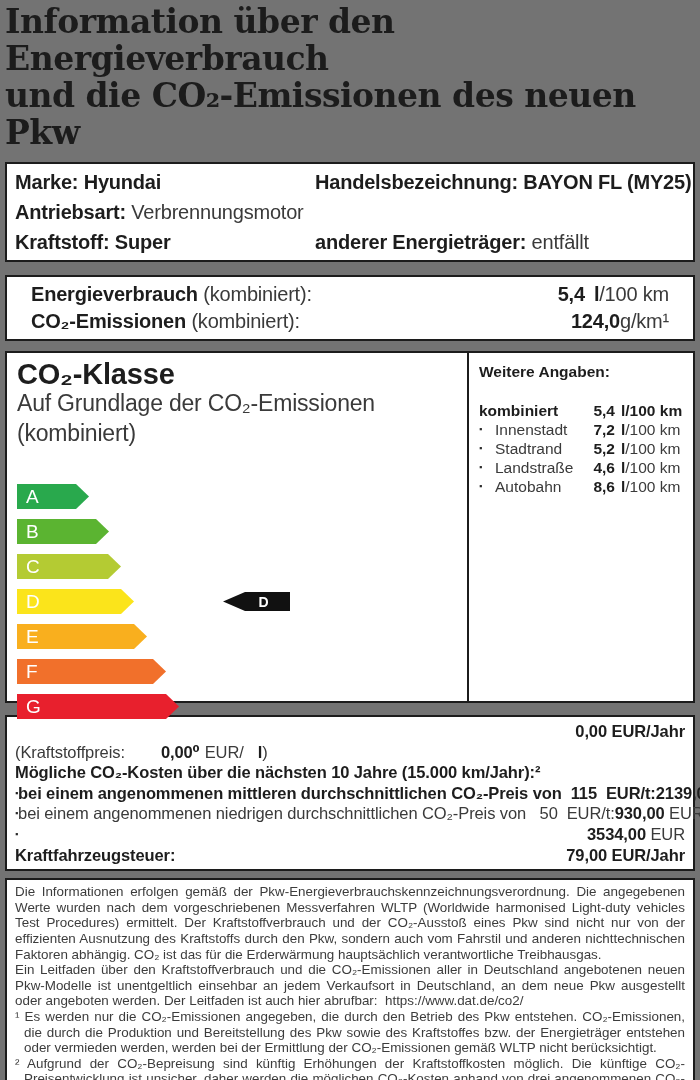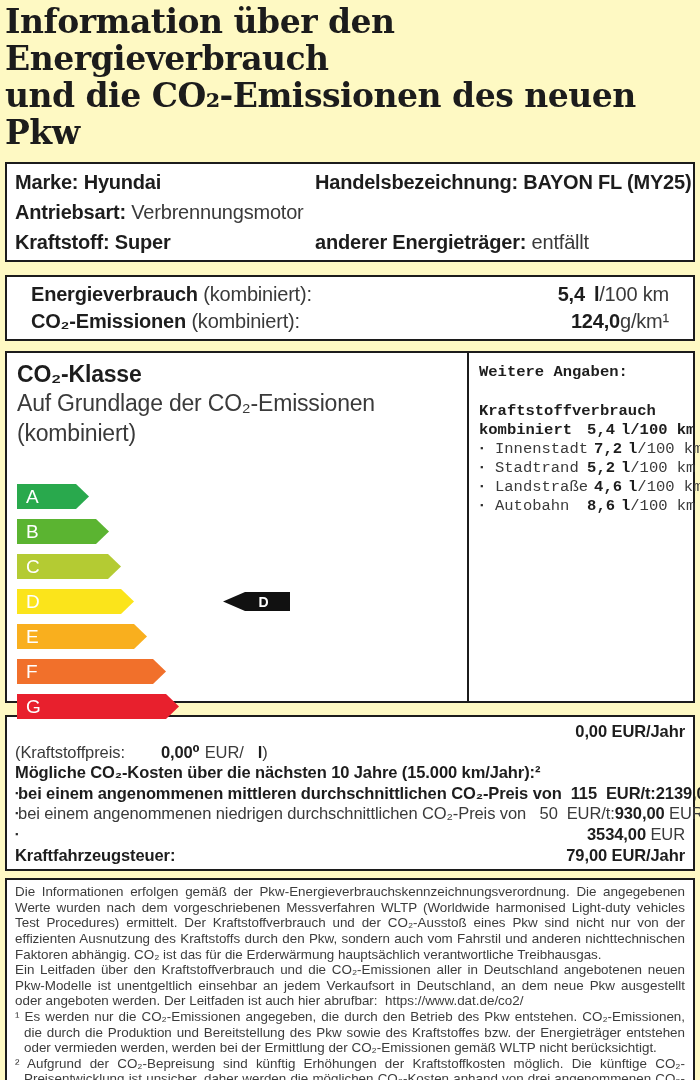--- a/index.html
+++ b/index.html
@@ -1,18 +1,18 @@
 <!DOCTYPE html>
 <html lang="de"><head>
 <meta charset="utf-8">
 <style>
   html,body{margin:0;padding:0;background:#fff;}
   .page{
     width:700px;height:1080px;box-sizing:border-box;
-    padding:2px 5px 0 5px;overflow:hidden;background:#fef9c3;
+    padding:2px 5px 0 5px;overflow:hidden;background:#737373;
     font-family:"Liberation Sans","DejaVu Sans",sans-serif;
     color:#3a3a3a;-webkit-font-smoothing:antialiased;
   }
   b,.b{font-weight:700;color:#1d1d1d;}
   
   .doc-title{
     font-family:"DejaVu Serif","Liberation Serif",serif;
     font-weight:700;color:#1c1c1c;
     font-size:33px;line-height:37px;letter-spacing:-0.5px;
     padding:1px 0 0 0;
@@ -24,37 +24,37 @@
   .veh-row{display:grid;grid-template-columns:300px 1fr;line-height:30px;white-space:nowrap;}
   .veh-row.single{grid-template-columns:1fr;}
   
   .box-consumption{margin-top:13px;padding:4px 24px;font-size:20px;letter-spacing:-0.2px;}
   .cons-row{display:flex;line-height:27px;white-space:nowrap;}
   .cons-row .fill{flex:1;}
   .gap8{display:inline-block;width:9px;}
   
   .box-co2{margin-top:10px;height:352px;display:flex;}
   .co2-left{flex:1;padding:8px 10px;position:relative;}
-  .co2-heading{font-size:23px;line-height:27px;font-weight:700;color:#1d1d1d;letter-spacing:-0.2px;}
+  .co2-heading{font-size:29px;line-height:27px;font-weight:700;color:#1d1d1d;letter-spacing:-0.2px;}
   .co2-sub{font-size:23px;line-height:30px;letter-spacing:-0.2px;color:#3a3a3a;}
   .arrows{margin-top:36px;position:relative;}
   .class-arrow{
     height:25px;margin-bottom:10px;display:flex;align-items:center;
     clip-path:polygon(0 0,calc(100% - 13px) 0,100% 50%,calc(100% - 13px) 100%,0 100%);
   }
   .class-arrow span{color:#fff;font-size:19px;padding-left:9px;line-height:25px;}
   .class-marker{
     position:absolute;top:108px;left:206px;width:67px;height:19px;
     background:#111;color:#fff;
     clip-path:polygon(0 50%,22px 0,100% 0,100% 100%,22px 100%);
     display:flex;align-items:center;justify-content:center;
     font-size:14px;font-weight:700;
   }
   .class-marker i{font-style:normal;margin-left:14px;}
-  .co2-right{width:226px;border-left:2px solid #1c1c1c;padding:9px 6px 4px 10px;box-sizing:border-box;font-size:15.5px;font-family:Liberation Mono, monospace;}
+  .co2-right{width:226px;border-left:2px solid #1c1c1c;padding:9px 6px 4px 10px;box-sizing:border-box;font-size:15.5px;}
   .wa-heading{font-weight:700;color:#1d1d1d;line-height:20px;margin-bottom:19px;}
   .wa-section{font-weight:700;color:#1d1d1d;line-height:20px;}
   .wa-row{display:grid;grid-template-columns:16px 1fr 40px 66px;line-height:19px;white-space:nowrap;}
   .wa-row .val{text-align:right;font-weight:700;color:#1d1d1d;padding-right:6px;}
   .wa-row .unit{text-align:left;}
   .wa-bullet{font-size:9px;line-height:19px;color:#2a2a2a;}
   
   .box-costs{margin-top:12px;padding:4px 8px;font-size:16.5px;letter-spacing:-0.1px;}
   .cost-row{display:flex;line-height:20.6px;white-space:nowrap;}
   .cost-row .fill{flex:1;}
@@ -132,21 +132,20 @@
         <div class="class-arrow" style="width: 162px; background: rgb(232, 32, 45);">
             <span>G</span>
           </div>
         <div class="class-marker" style="background: rgb(17, 17, 17);">
             <i>D</i>
           </div>
       </div>
     </div>
     <div class="co2-right">
       <div class="wa-heading">Weitere Angaben:</div>
-      <div class="wa-section">Kraftstoffverbrauch</div>
       <div class="wa-row">
         <span></span>
         <b style="margin-left:-16px">kombiniert</b>
         <span class="val">5,4</span>
         <b class="unit">l/100 km</b>
       </div>
       <div class="wa-row">
         <span class="wa-bullet">▪</span>
         <span>Innenstadt</span>
         <span class="val">7,2</span>

